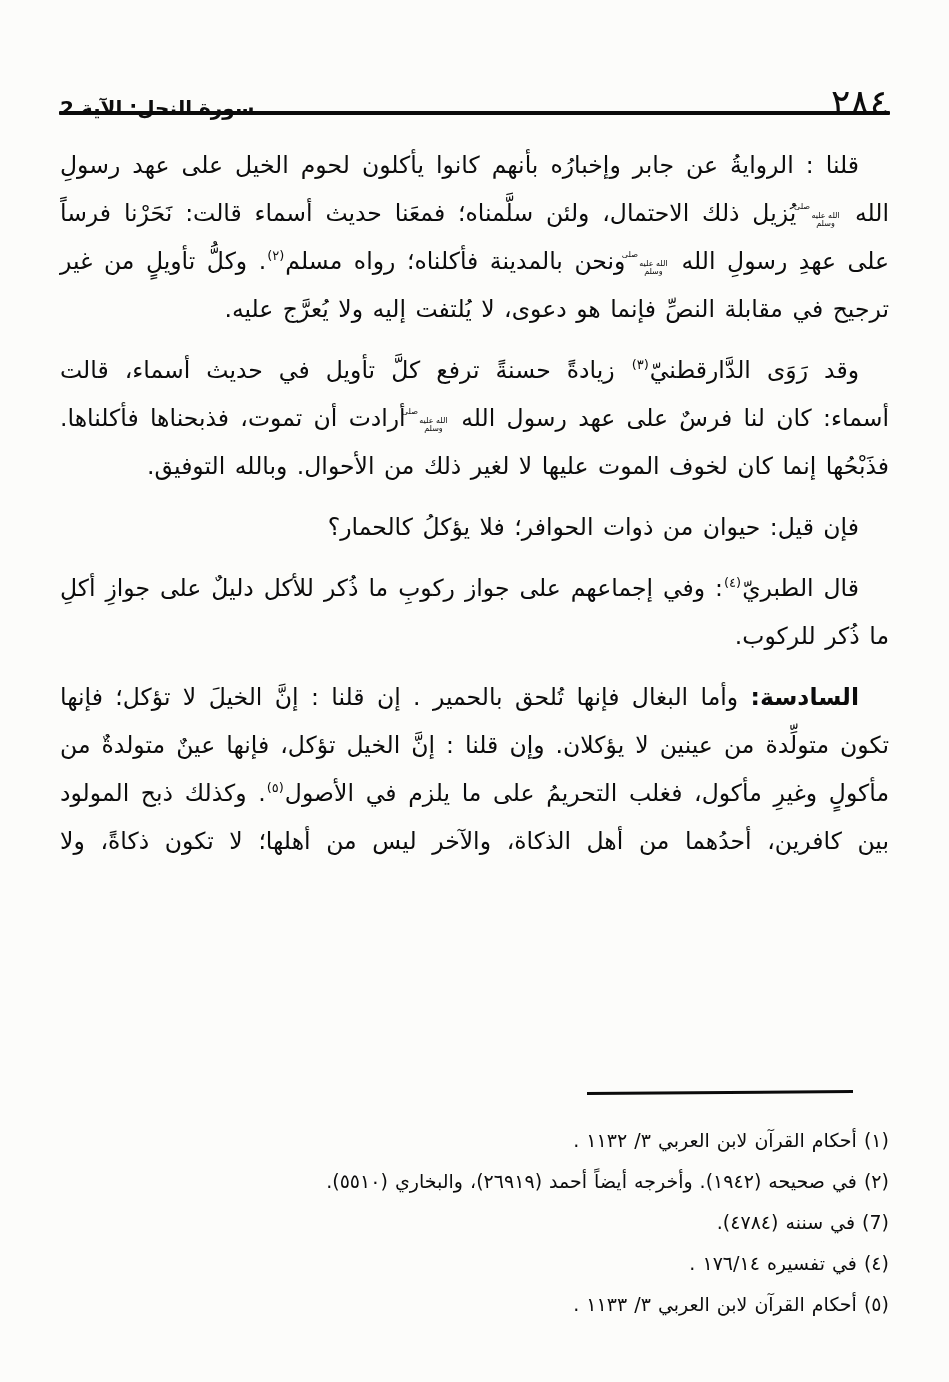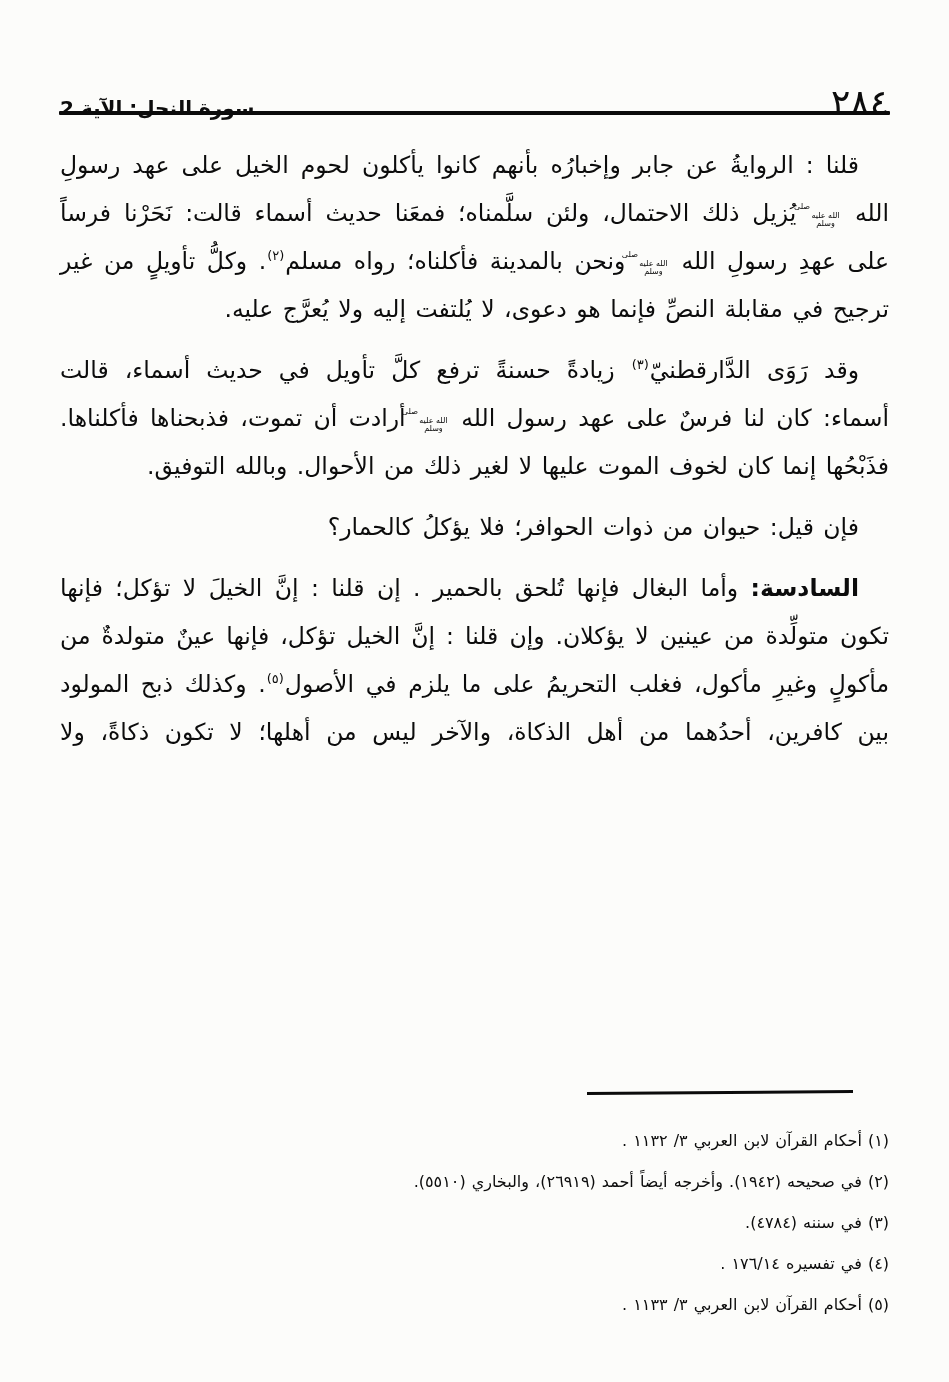--- a/index.html
+++ b/index.html
@@ -79,21 +79,21 @@
     top: 1091px;
     right: 96px;
     width: 266px;
     height: 3px;
     background: #0b0b0b;
     transform: rotate(-0.4deg);
   }
   .footnotes {
     position: absolute;
     top: 1120px; right: 60px; left: 60px;
-    font-size: 16px;
+    font-size: 19px;
     line-height: 41px;
     text-align: right;
     word-spacing: 1px;
   }
 </style>
 </head>
 <body>
 
 <div class="page">
 
@@ -101,26 +101,27 @@
     <div class="page-number">٢٨٤</div>
     <div class="chapter-title">سورة النحل: الآية 2</div>
   </header>
 
   <div class="head-rule"></div>
 
   <main class="body-text">
       <p><span>قلنا : الروايةُ عن جابر وإخبارُه بأنهم كانوا يأكلون لحوم الخيل على عهد رسولِ الله </span><span class="saw" title="ﷺ">صلى الله عليه وسلم</span><span> يُزيل ذلك الاحتمال، ولئن سلَّمناه؛ فمعَنا حديث أسماء قالت: نَحَرْنا فرساً على عهدِ رسولِ الله </span><span class="saw" title="ﷺ">صلى الله عليه وسلم</span><span> ونحن بالمدينة فأكلناه؛ رواه مسلم</span><sup class="fnref">(٢)</sup><span>. وكلُّ تأويلٍ من غير ترجيح في مقابلة النصِّ فإنما هو دعوى، لا يُلتفت إليه ولا يُعرَّج عليه.</span></p>
       <p><span>وقد رَوَى الدَّارقطنيّ</span><sup class="fnref">(٣)</sup><span> زيادةً حسنةً ترفع كلَّ تأويل في حديث أسماء، قالت أسماء: كان لنا فرسٌ على عهد رسول الله </span><span class="saw" title="ﷺ">صلى الله عليه وسلم</span><span> أرادت أن تموت، فذبحناها فأكلناها. فذَبْحُها إنما كان لخوف الموت عليها لا لغير ذلك من الأحوال. وبالله التوفيق.</span></p>
       <p><span>فإن قيل: حيوان من ذوات الحوافر؛ فلا يؤكلُ كالحمار؟</span></p>
+      <p><span>قال الطبريّ</span><sup class="fnref">(٤)</sup><span>: وفي إجماعهم على جواز ركوبِ ما ذُكر للأكل دليلٌ على جوازِ أكلِ ما ذُكر للركوب.</span></p>
       <p class="justify-last"><span class="b">السادسة:</span><span> وأما البغال فإنها تُلحق بالحمير . إن قلنا : إنَّ الخيلَ لا تؤكل؛ فإنها تكون متولِّدة من عينين لا يؤكلان. وإن قلنا : إنَّ الخيل تؤكل، فإنها عينٌ متولدةٌ من مأكولٍ وغيرِ مأكول، فغلب التحريمُ على ما يلزم في الأصول</span><sup class="fnref">(٥)</sup><span>. وكذلك ذبح المولود بين كافرين، أحدُهما من أهل الذكاة، والآخر ليس من أهلها؛ لا تكون ذكاةً، ولا</span></p>
     </main>
 
   <div class="footnote-rule"></div>
 
   <section class="footnotes">
       <div class="footnote">(١) أحكام القرآن لابن العربي ٣/ ١١٣٢ .</div>
       <div class="footnote">(٢) في صحيحه (١٩٤٢). وأخرجه أيضاً أحمد (٢٦٩١٩)، والبخاري (٥٥١٠).</div>
-      <div class="footnote">(٣) في سننه (٤٧٨٤).</div>
+      <div class="footnote">(7) في سننه (٤٧٨٤).</div>
       <div class="footnote">(٤) في تفسيره ١٧٦/١٤ .</div>
       <div class="footnote">(٥) أحكام القرآن لابن العربي ٣/ ١١٣٣ .</div>
     </section>
 
 </div>
 
 </body></html>

